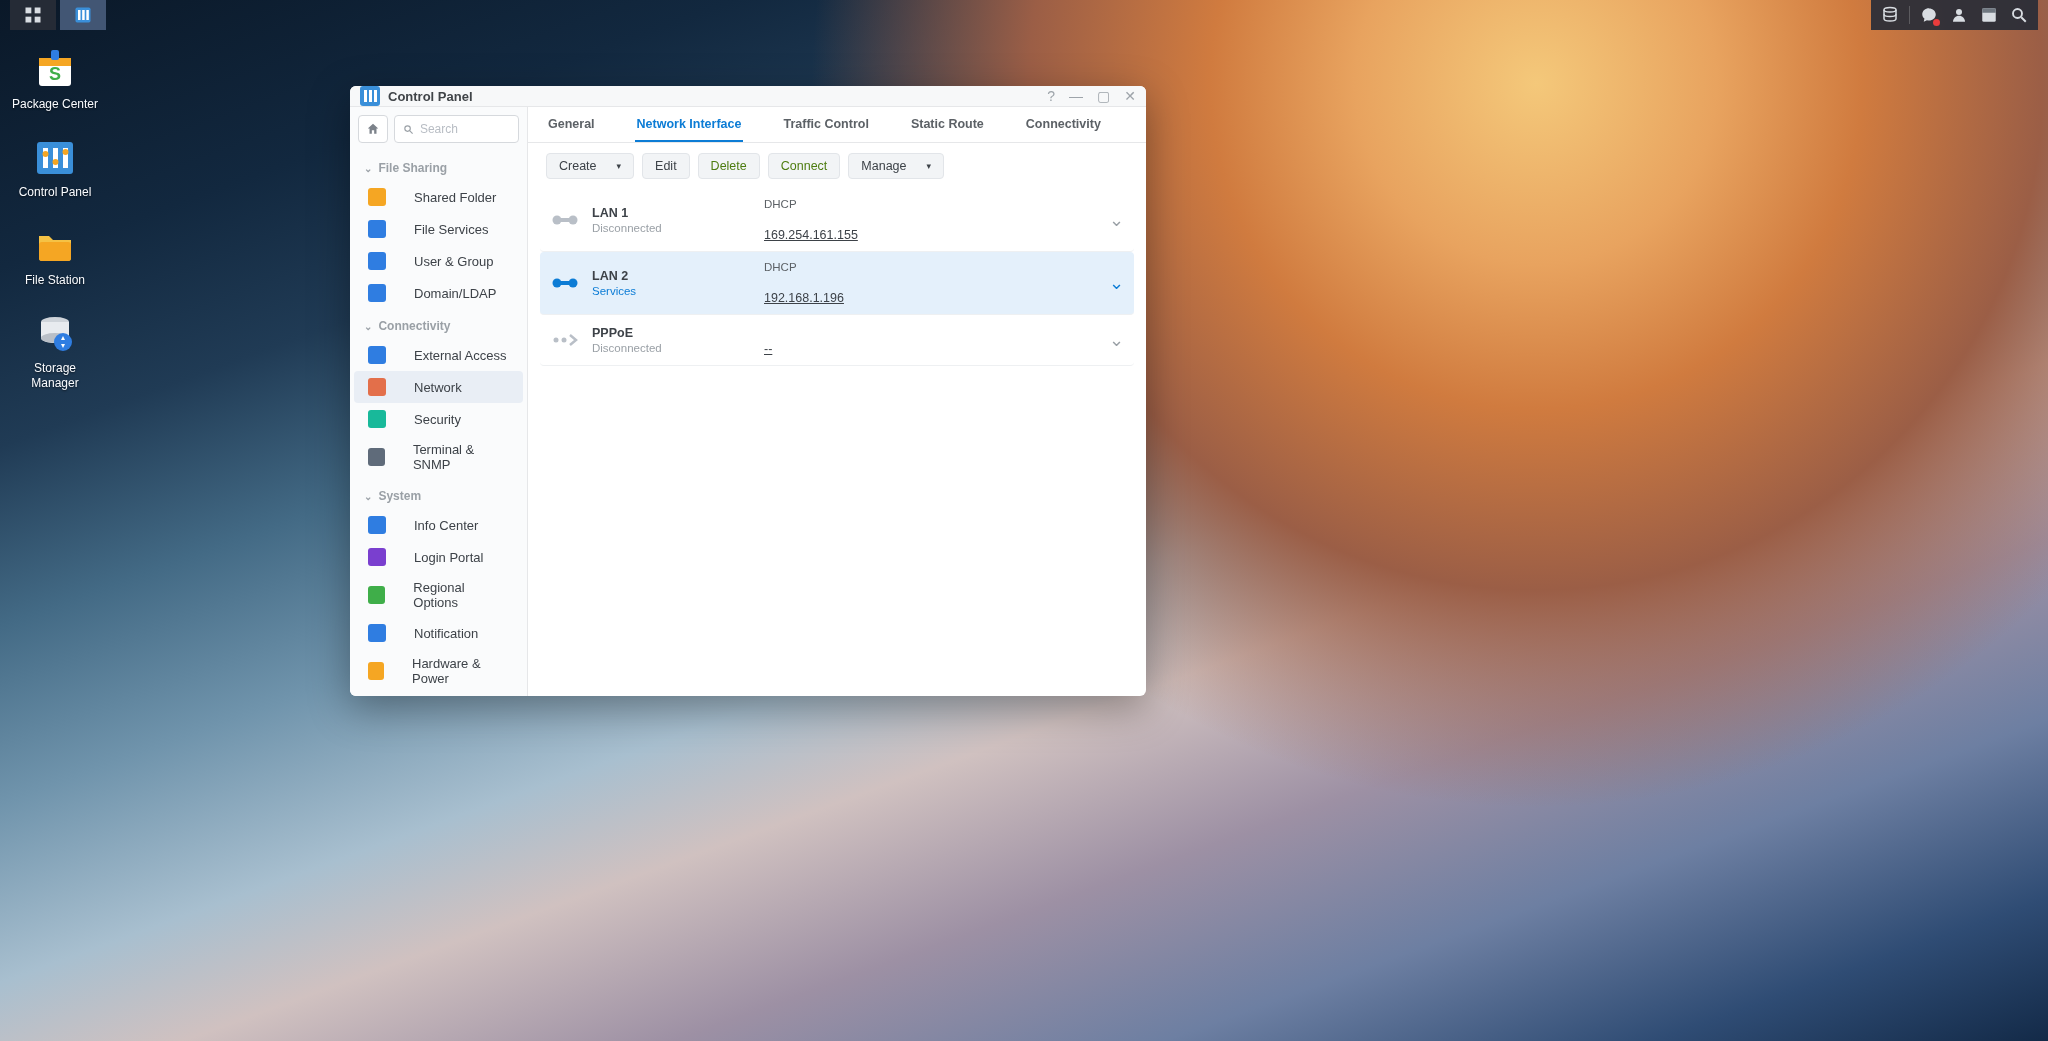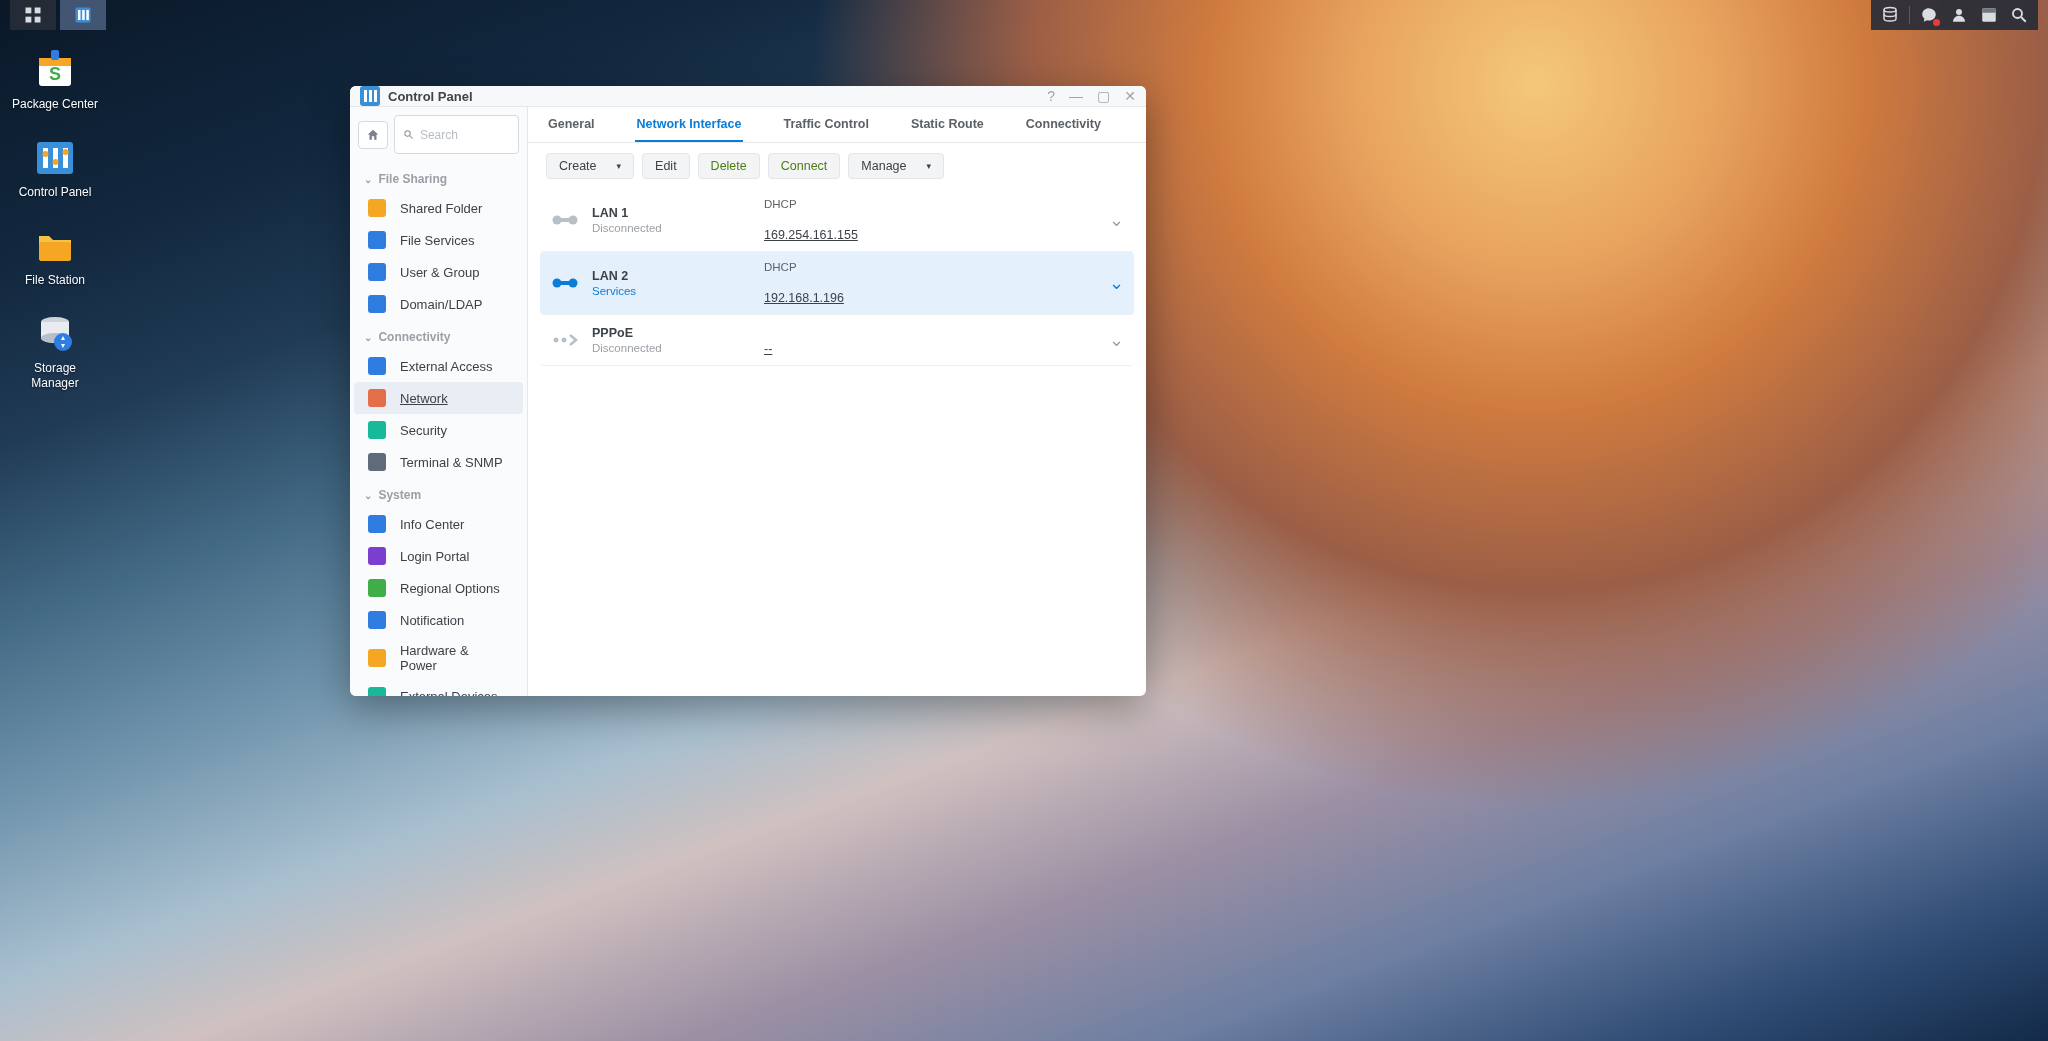--- a/index.html
+++ b/index.html
@@ -63,34 +63,34 @@
 .window-body { flex: 1; display: flex; }
 
 
 .sidebar { width: 178px; background: #fafbfc; border-right: 1px solid #e6e7e9; display: flex; flex-direction: column; }
 .sidebar-top { display: flex; gap: 6px; padding: 8px; align-items: center; }
 .home-btn {
   width: 30px; height: 28px; background: #fff; border: 1px solid #d6d9dd; border-radius: 4px;
   display: flex; align-items: center; justify-content: center; cursor: pointer; color: #7c828a;
 }
 .search-wrap {
-  flex: 1; height: 39px; background: #fff; border: 1px solid #d6d9dd; border-radius: 4px;
+  flex: 1; height: 28px; background: #fff; border: 1px solid #d6d9dd; border-radius: 4px;
   display: flex; align-items: center; padding: 0 8px; gap: 6px; color: #9aa0a6;
 }
 .search-wrap input { border: 0; outline: 0; font-size: 12px; width: 100%; background: transparent; color: #333; }
 .search-wrap input::placeholder { color: #b8bdc4; }
 
 .sidebar-scroll { flex: 1; overflow-y: auto; padding-bottom: 8px; }
 .side-section { font-size: 12px; color: #9aa0a6; font-weight: 600; padding: 10px 14px 6px 14px; display: flex; align-items: center; gap: 6px; cursor: pointer; }
 .side-section .chev { font-size: 10px; }
 .side-item {
-  display: flex; align-items: center; gap: 14px; padding: 7px 14px; font-size: 13px; color: #3d4248;
+  display: flex; align-items: center; gap: 28px; padding: 7px 14px; font-size: 13px; color: #3d4248;
   cursor: pointer; border-radius: 4px; margin: 0 4px;
 }
-.side-item.selected { background: #e9eef5; text-decoration: underline; }
+.side-item.selected { background: #e9eef5; }
 .side-item .sico { width: 18px; height: 18px; display: inline-flex; align-items: center; justify-content: center; border-radius: 3px; }
 
 
 .main { flex: 1; display: flex; flex-direction: column; }
 .tabs { display: flex; gap: 38px; padding: 0 18px; border-bottom: 1px solid #e6e7e9; }
 .tab { padding: 10px 2px 9px; font-size: 12.5px; font-weight: 600; color: #5c6166; cursor: pointer; border-bottom: 2px solid transparent; }
 .tab.active { color: #0c7cd5; border-bottom-color: #0c7cd5; }
 
 .toolbar { display: flex; gap: 8px; padding: 10px 18px; }
 .btn {

